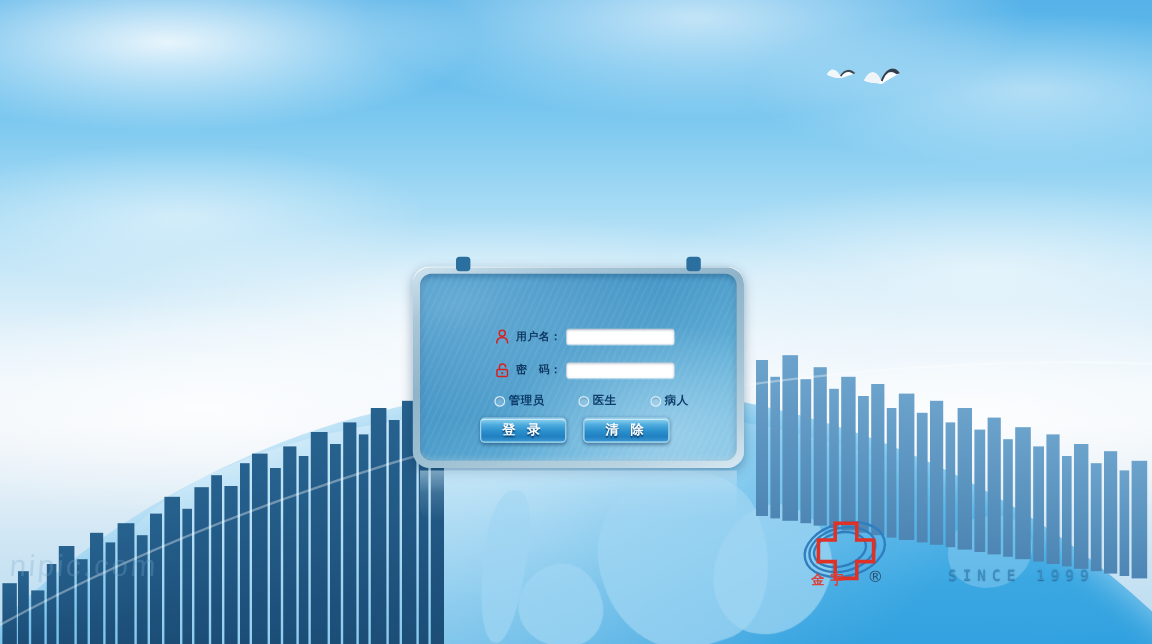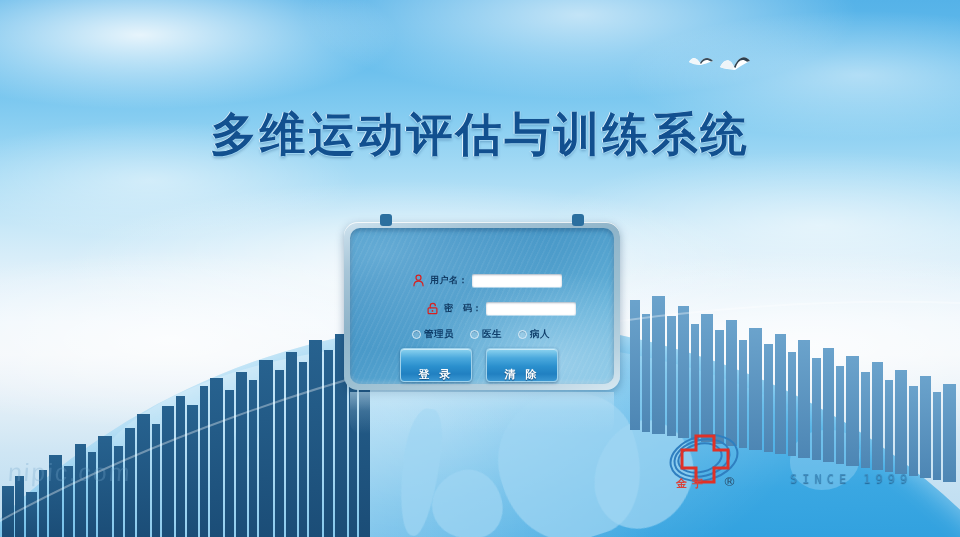--- a/index.html
+++ b/index.html
@@ -205,21 +205,21 @@
     z-index: 6;
   }
 
   .field-row {
     position: absolute;
     display: flex;
     align-items: center;
     height: 16px;
   }
   #row-username { left: 62px; top: 24px; }
-  #row-password { left: 76px; top: 52px; }
+  #row-password { left: 62px; top: 52px; }
 
   .field-icon {
     width: 13px;
     height: 13px;
     margin-right: 5px;
     flex: 0 0 auto;
     display: block;
   }
   .field-label {
     font-size: 9px;
@@ -243,21 +243,21 @@
     outline: none;
     font-family: "Liberation Sans", sans-serif;
   }
 
   #role-row {
     position: absolute;
     left: 62px;
     top: 80px;
     display: flex;
     align-items: center;
-    gap: 16px;
+    gap: 28px;
     justify-content: center;
   }
   .role-opt {
     display: flex;
     align-items: center;
     gap: 3px;
     cursor: pointer;
   }
   .radio-dot {
     width: 7px;
@@ -291,21 +291,21 @@
     border-radius: 4px;
     background: linear-gradient(180deg, #8ed4f0 0%, #4ba9dd 28%, #2a8fcd 55%, #2180c1 78%, #3a97d2 100%);
     color: #ffffff;
     font-size: 11px;
     font-weight: bold;
     letter-spacing: 3px;
     text-shadow: 0 1px 1px rgba(5,45,85,.75);
     cursor: pointer;
     box-shadow: 0 1px 3px rgba(6,45,85,.45), inset 0 1px 0 rgba(255,255,255,.55);
     font-family: "DejaVu Sans", "Liberation Sans", sans-serif;
-    padding: 16px;
+    padding: 0;
     line-height: 19px;
   }
 
   #panel-reflection {
     position: absolute;
     left: 350px;
     top: 392px;
     width: 264px;
     height: 42px;
     border-radius: 0 0 12px 12px;
@@ -500,21 +500,20 @@
       <rect x="920" y="376" width="11" height="102"></rect>
       <rect x="933" y="392" width="8" height="88"></rect>
       <rect x="943" y="384" width="13" height="98"></rect>
     </g>
 
     <path d="M-20 532 C120 452 330 370 560 330 C720 304 860 298 980 304" fill="none" stroke="rgba(255,255,255,.35)" stroke-width="2"></path>
   </svg>
 
   <div id="watermark">nipic.com</div>
 
-  <div id="page-title">多维运动评估与训练系统</div>
 
   <div id="login-panel">
 
     <div class="header-ear" id="header-ear-l"></div>
     <div class="header-ear" id="header-ear-r"></div>
 
     <div id="panel-frame">
       <div id="panel-inner"></div>
     </div>
 

